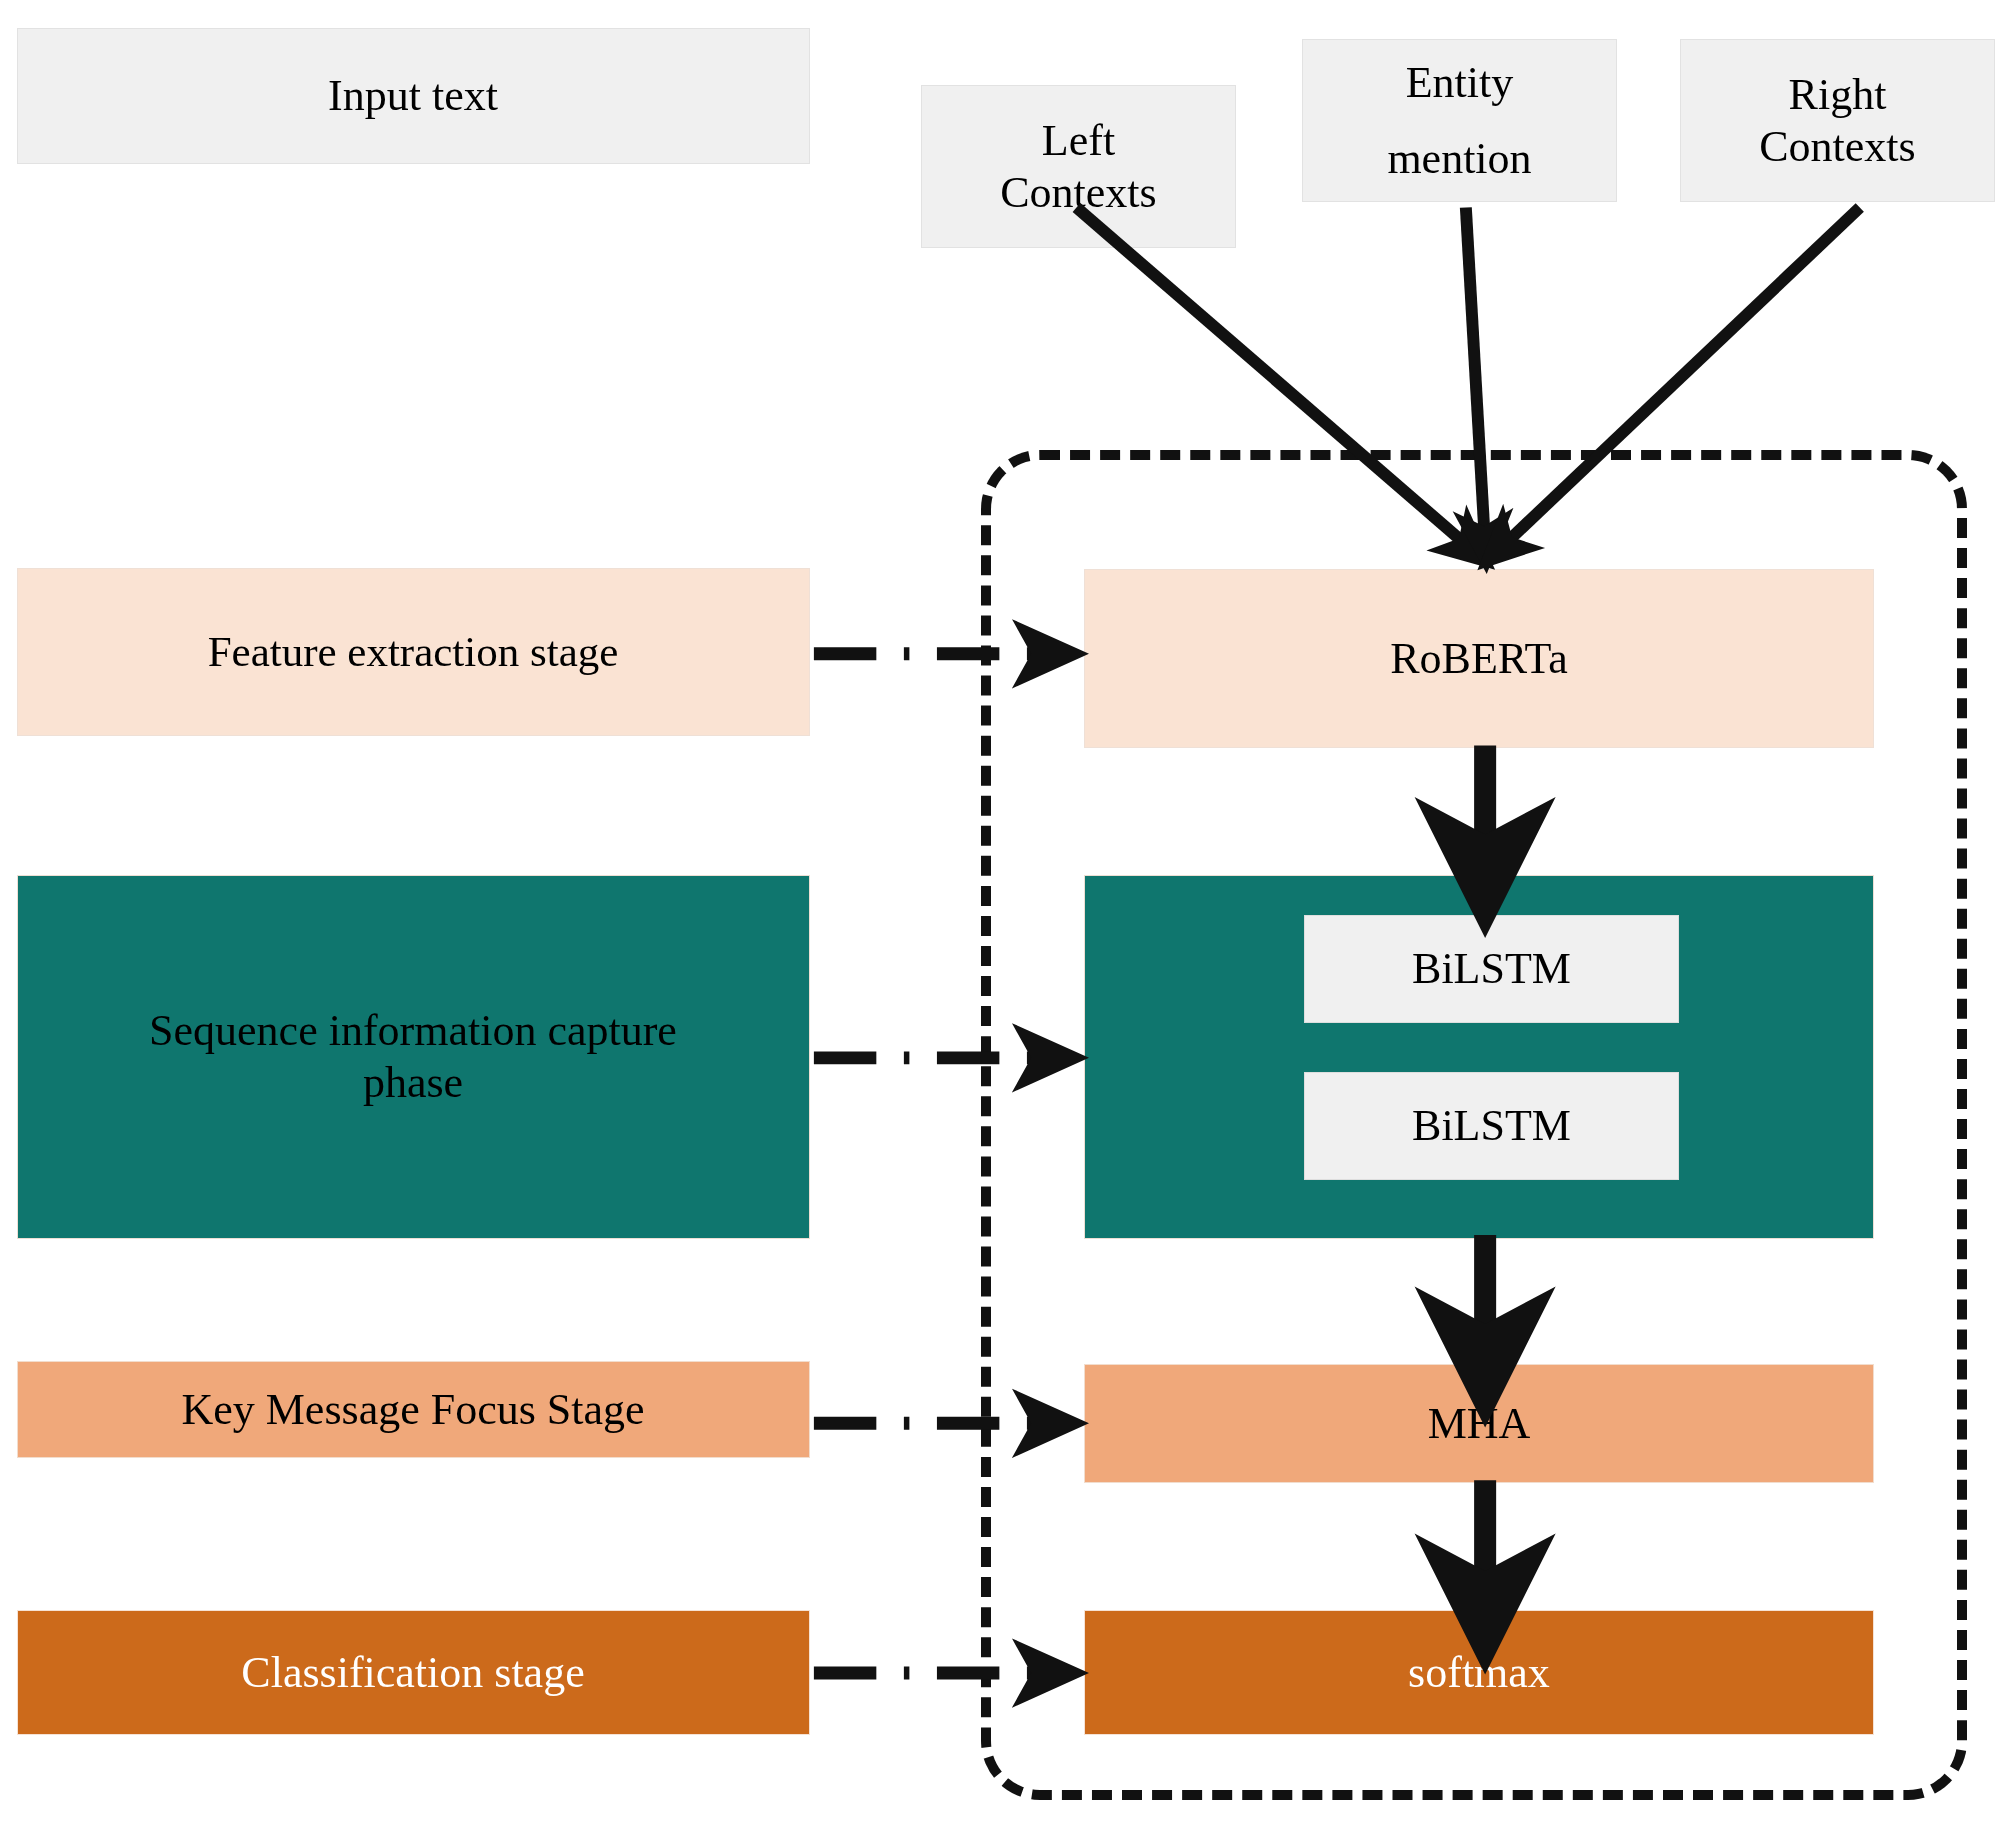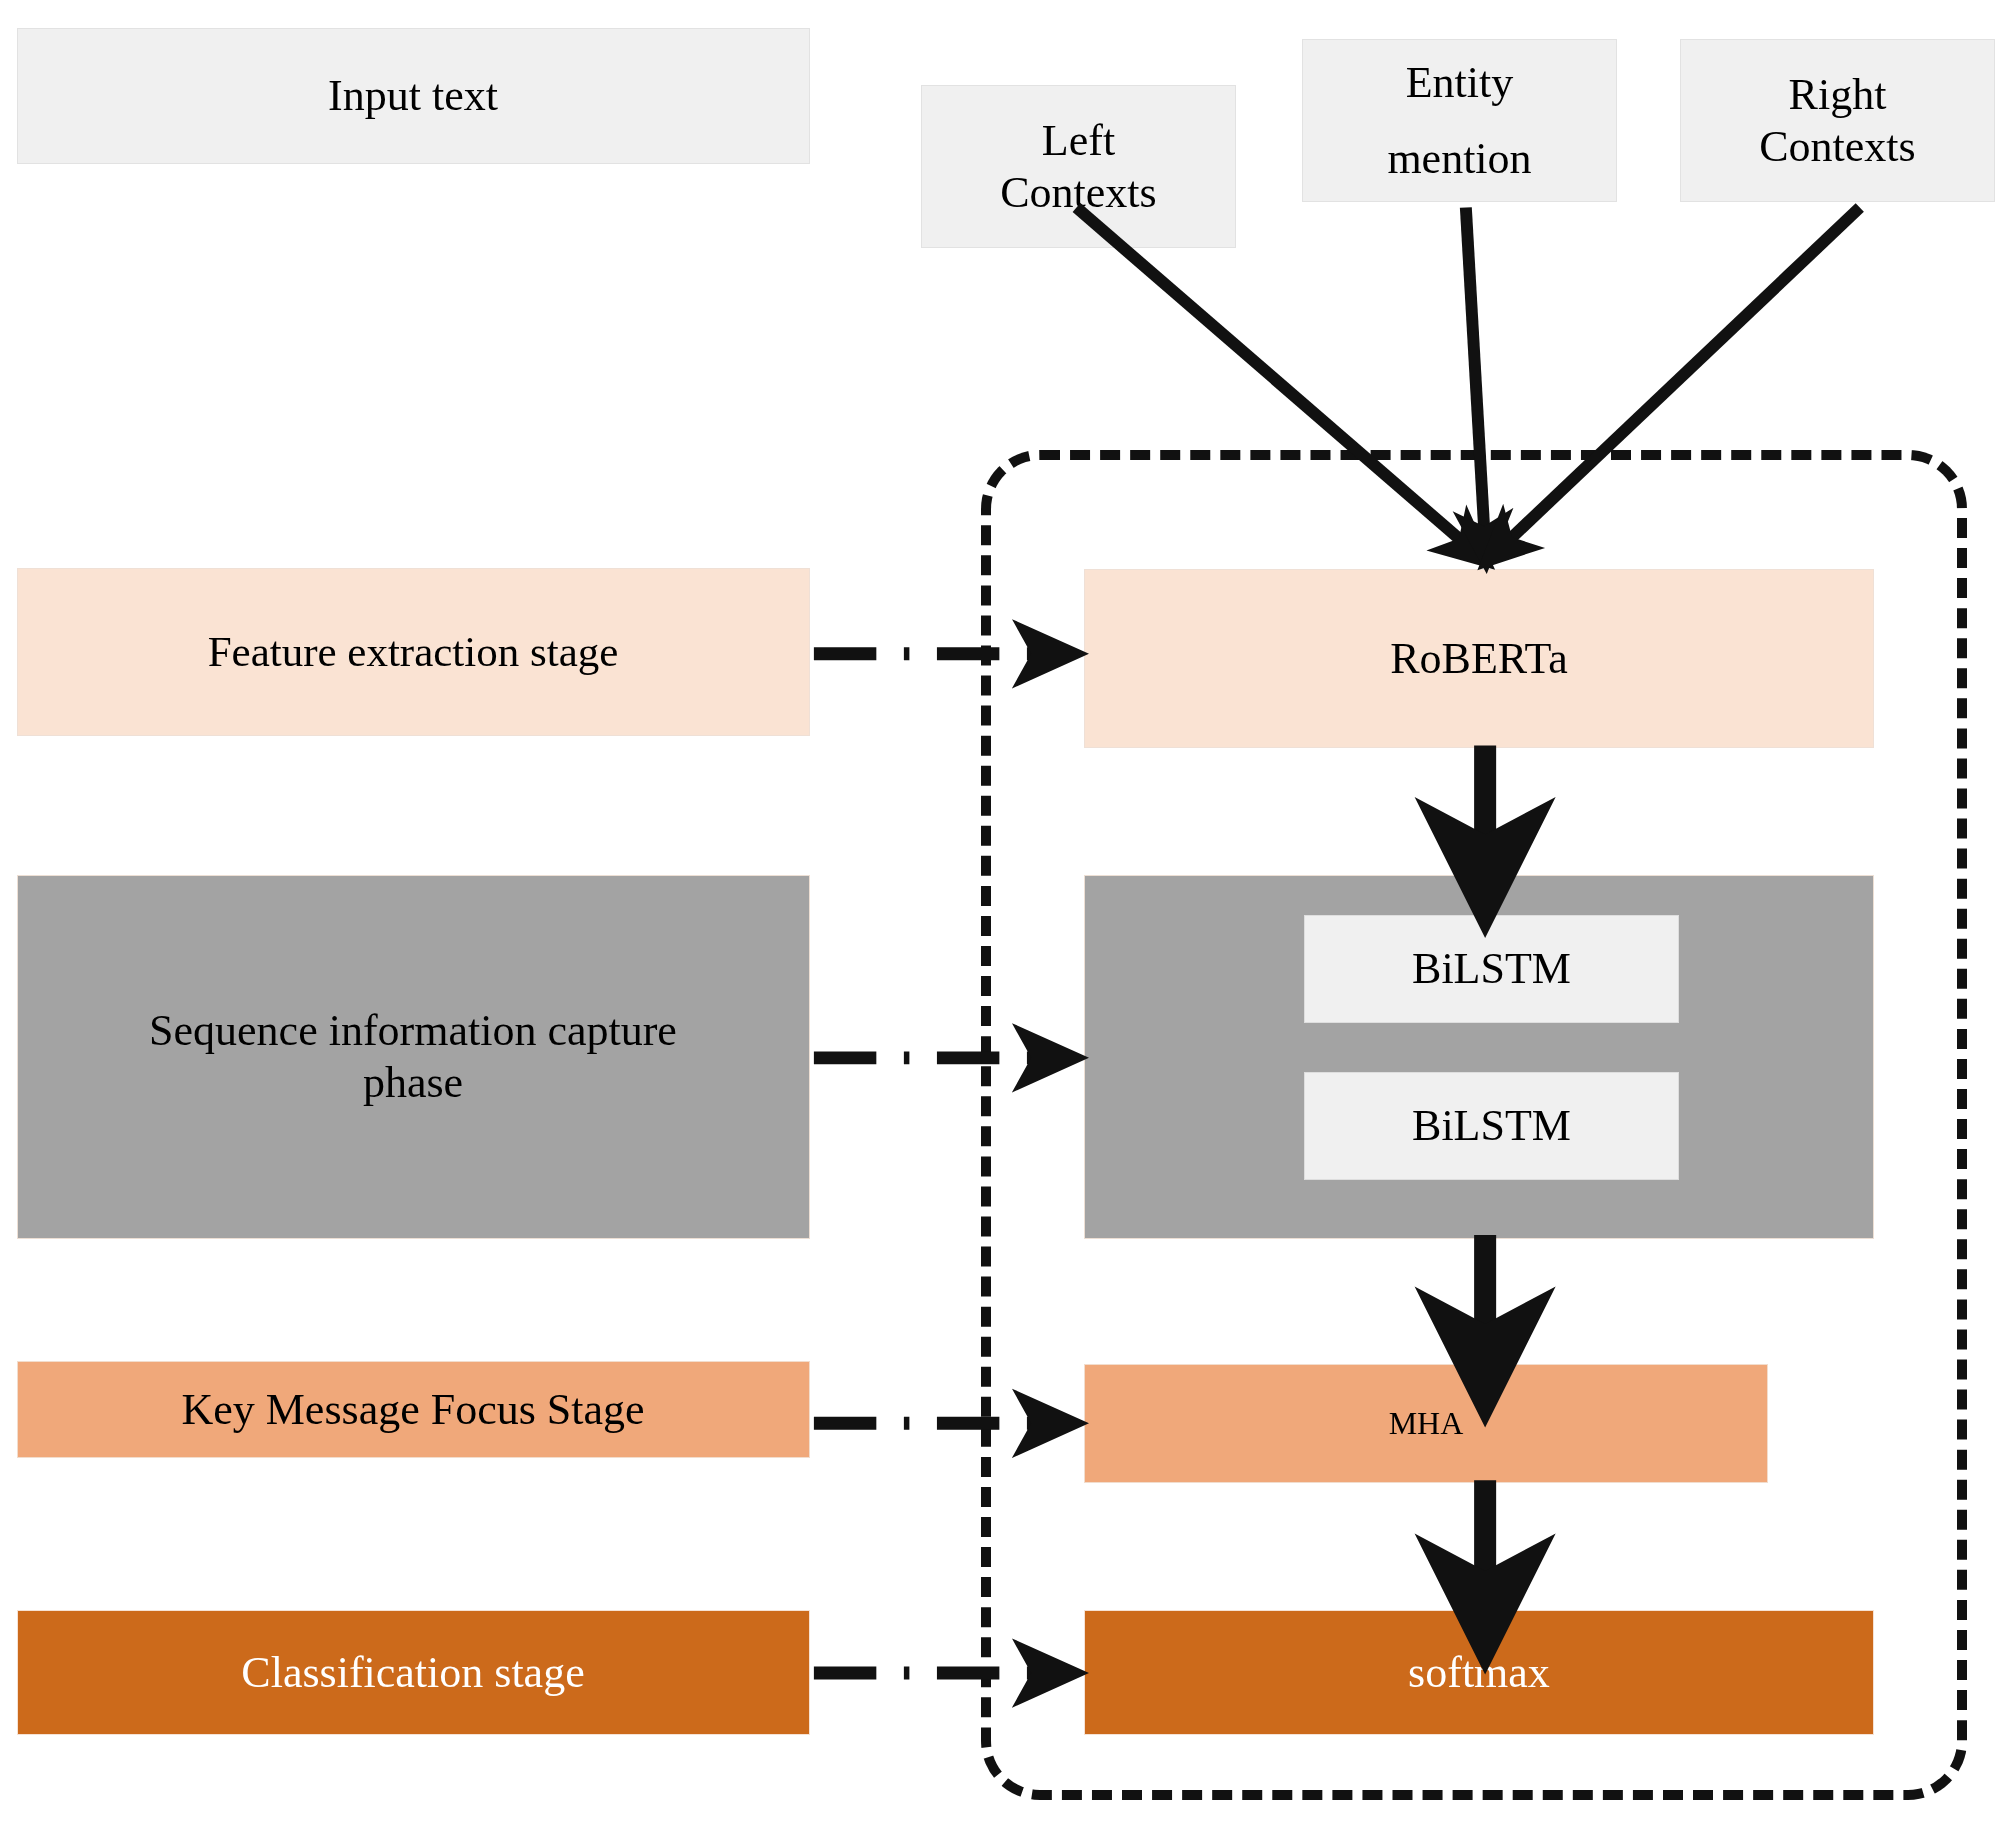--- a/index.html
+++ b/index.html
@@ -30,21 +30,21 @@
   }
   .gray {
     background: #f0f0f0;
     border: 1.8px solid #e2e2e2;
   }
   .lightest {
     background: #fae3d3;
     border: 1.8px solid #efe0d6;
   }
   .light {
-    background: #a3a3a3;
+    background: #0f766e;
     border: 1.8px solid #eddfd4;
   }
   .mid {
     background: #f0a87a;
     border: 1.8px solid #f2ddcd;
   }
   .dark {
     background: #cc6a1b;
     border: 1.8px solid #f6e2d4;
     color: #ffffff;
@@ -120,21 +120,21 @@
   </div>
 
   <div class="box inner-gray" style="left:1304px; top:915px; width:375px; height:108px; font-size:44px;">
     <span>BiLSTM</span>
   </div>
 
   <div class="box inner-gray" style="left:1304px; top:1072px; width:375px; height:108px; font-size:44px;">
     <span>BiLSTM</span>
   </div>
 
-  <div class="box mid" style="left:1084px; top:1364px; width:684px; height:119px; font-size:32px;">
+  <div class="box mid" style="left:1084px; top:1364px; width:790px; height:119px; font-size:44px;">
     <span>MHA</span>
   </div>
 
   <div class="box dark" style="left:1084px; top:1610px; width:790px; height:125px; font-size:44px;">
     <span>softmax</span>
   </div>
 
   <svg class="overlay" viewBox="0 0 2173 2006">
     <defs>
       <marker id="thickArrow" markerWidth="7" markerHeight="7" refX="3.2" refY="3.5" orient="auto" markerUnits="strokeWidth">

